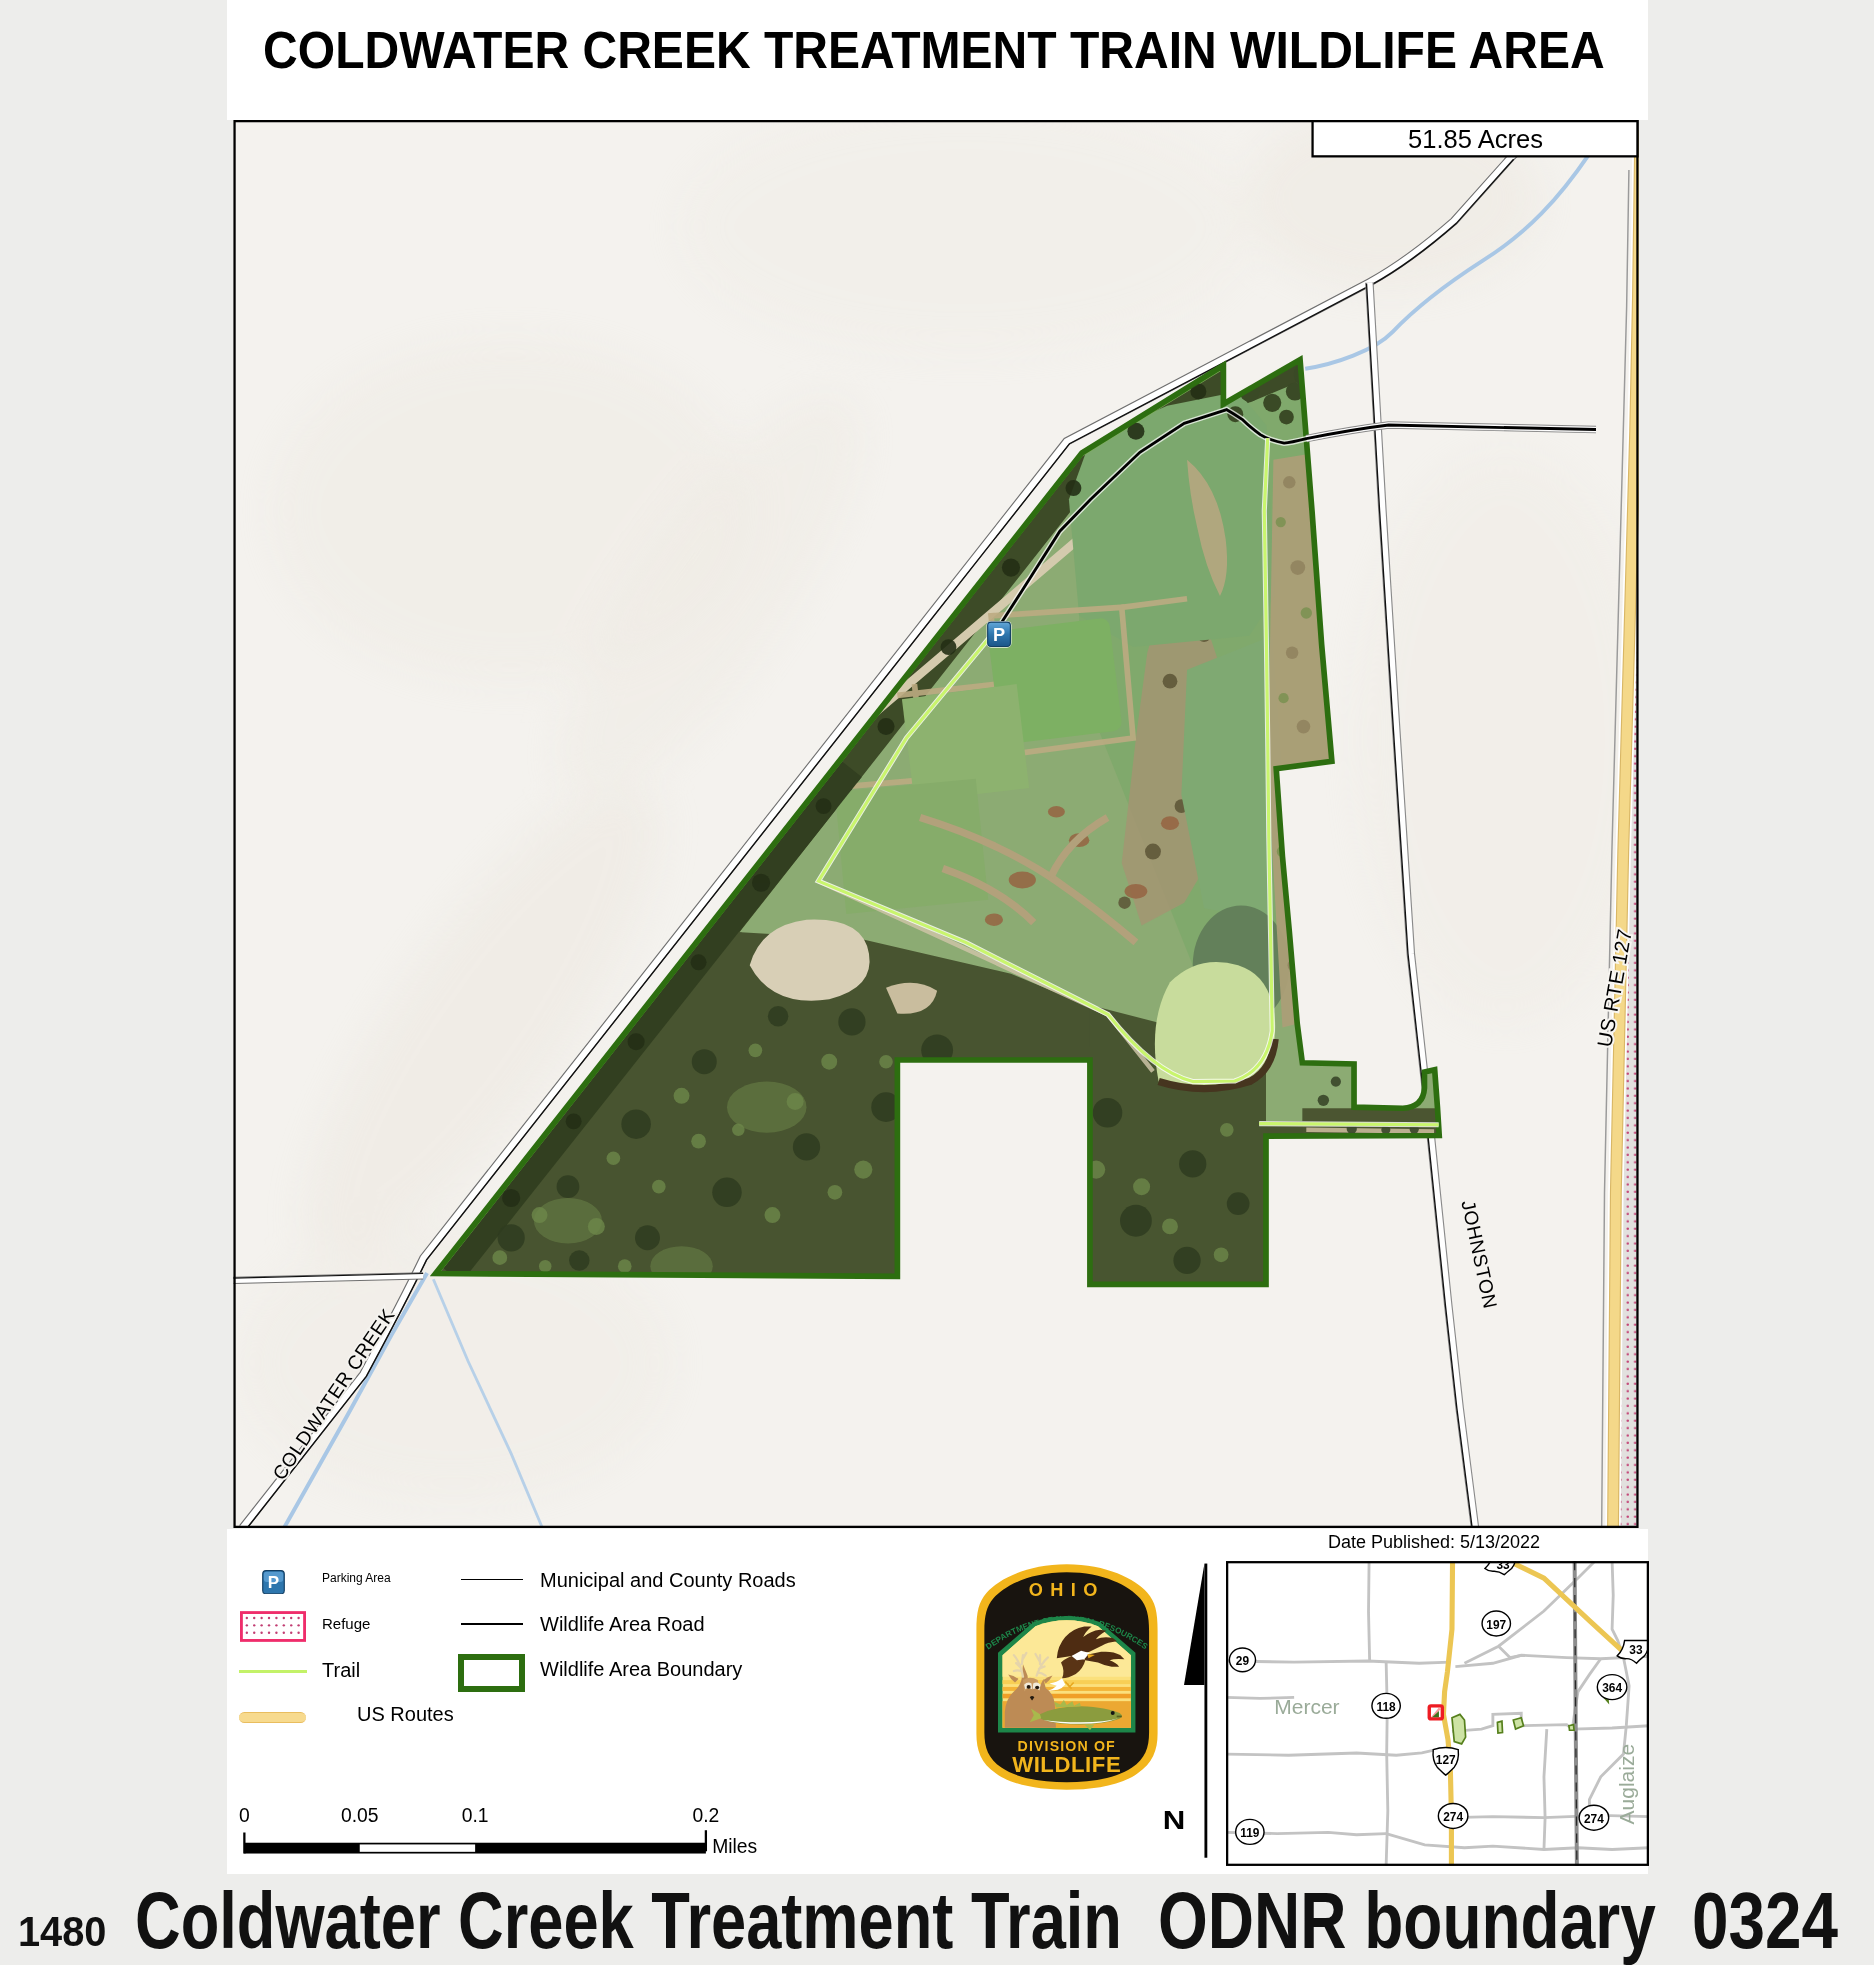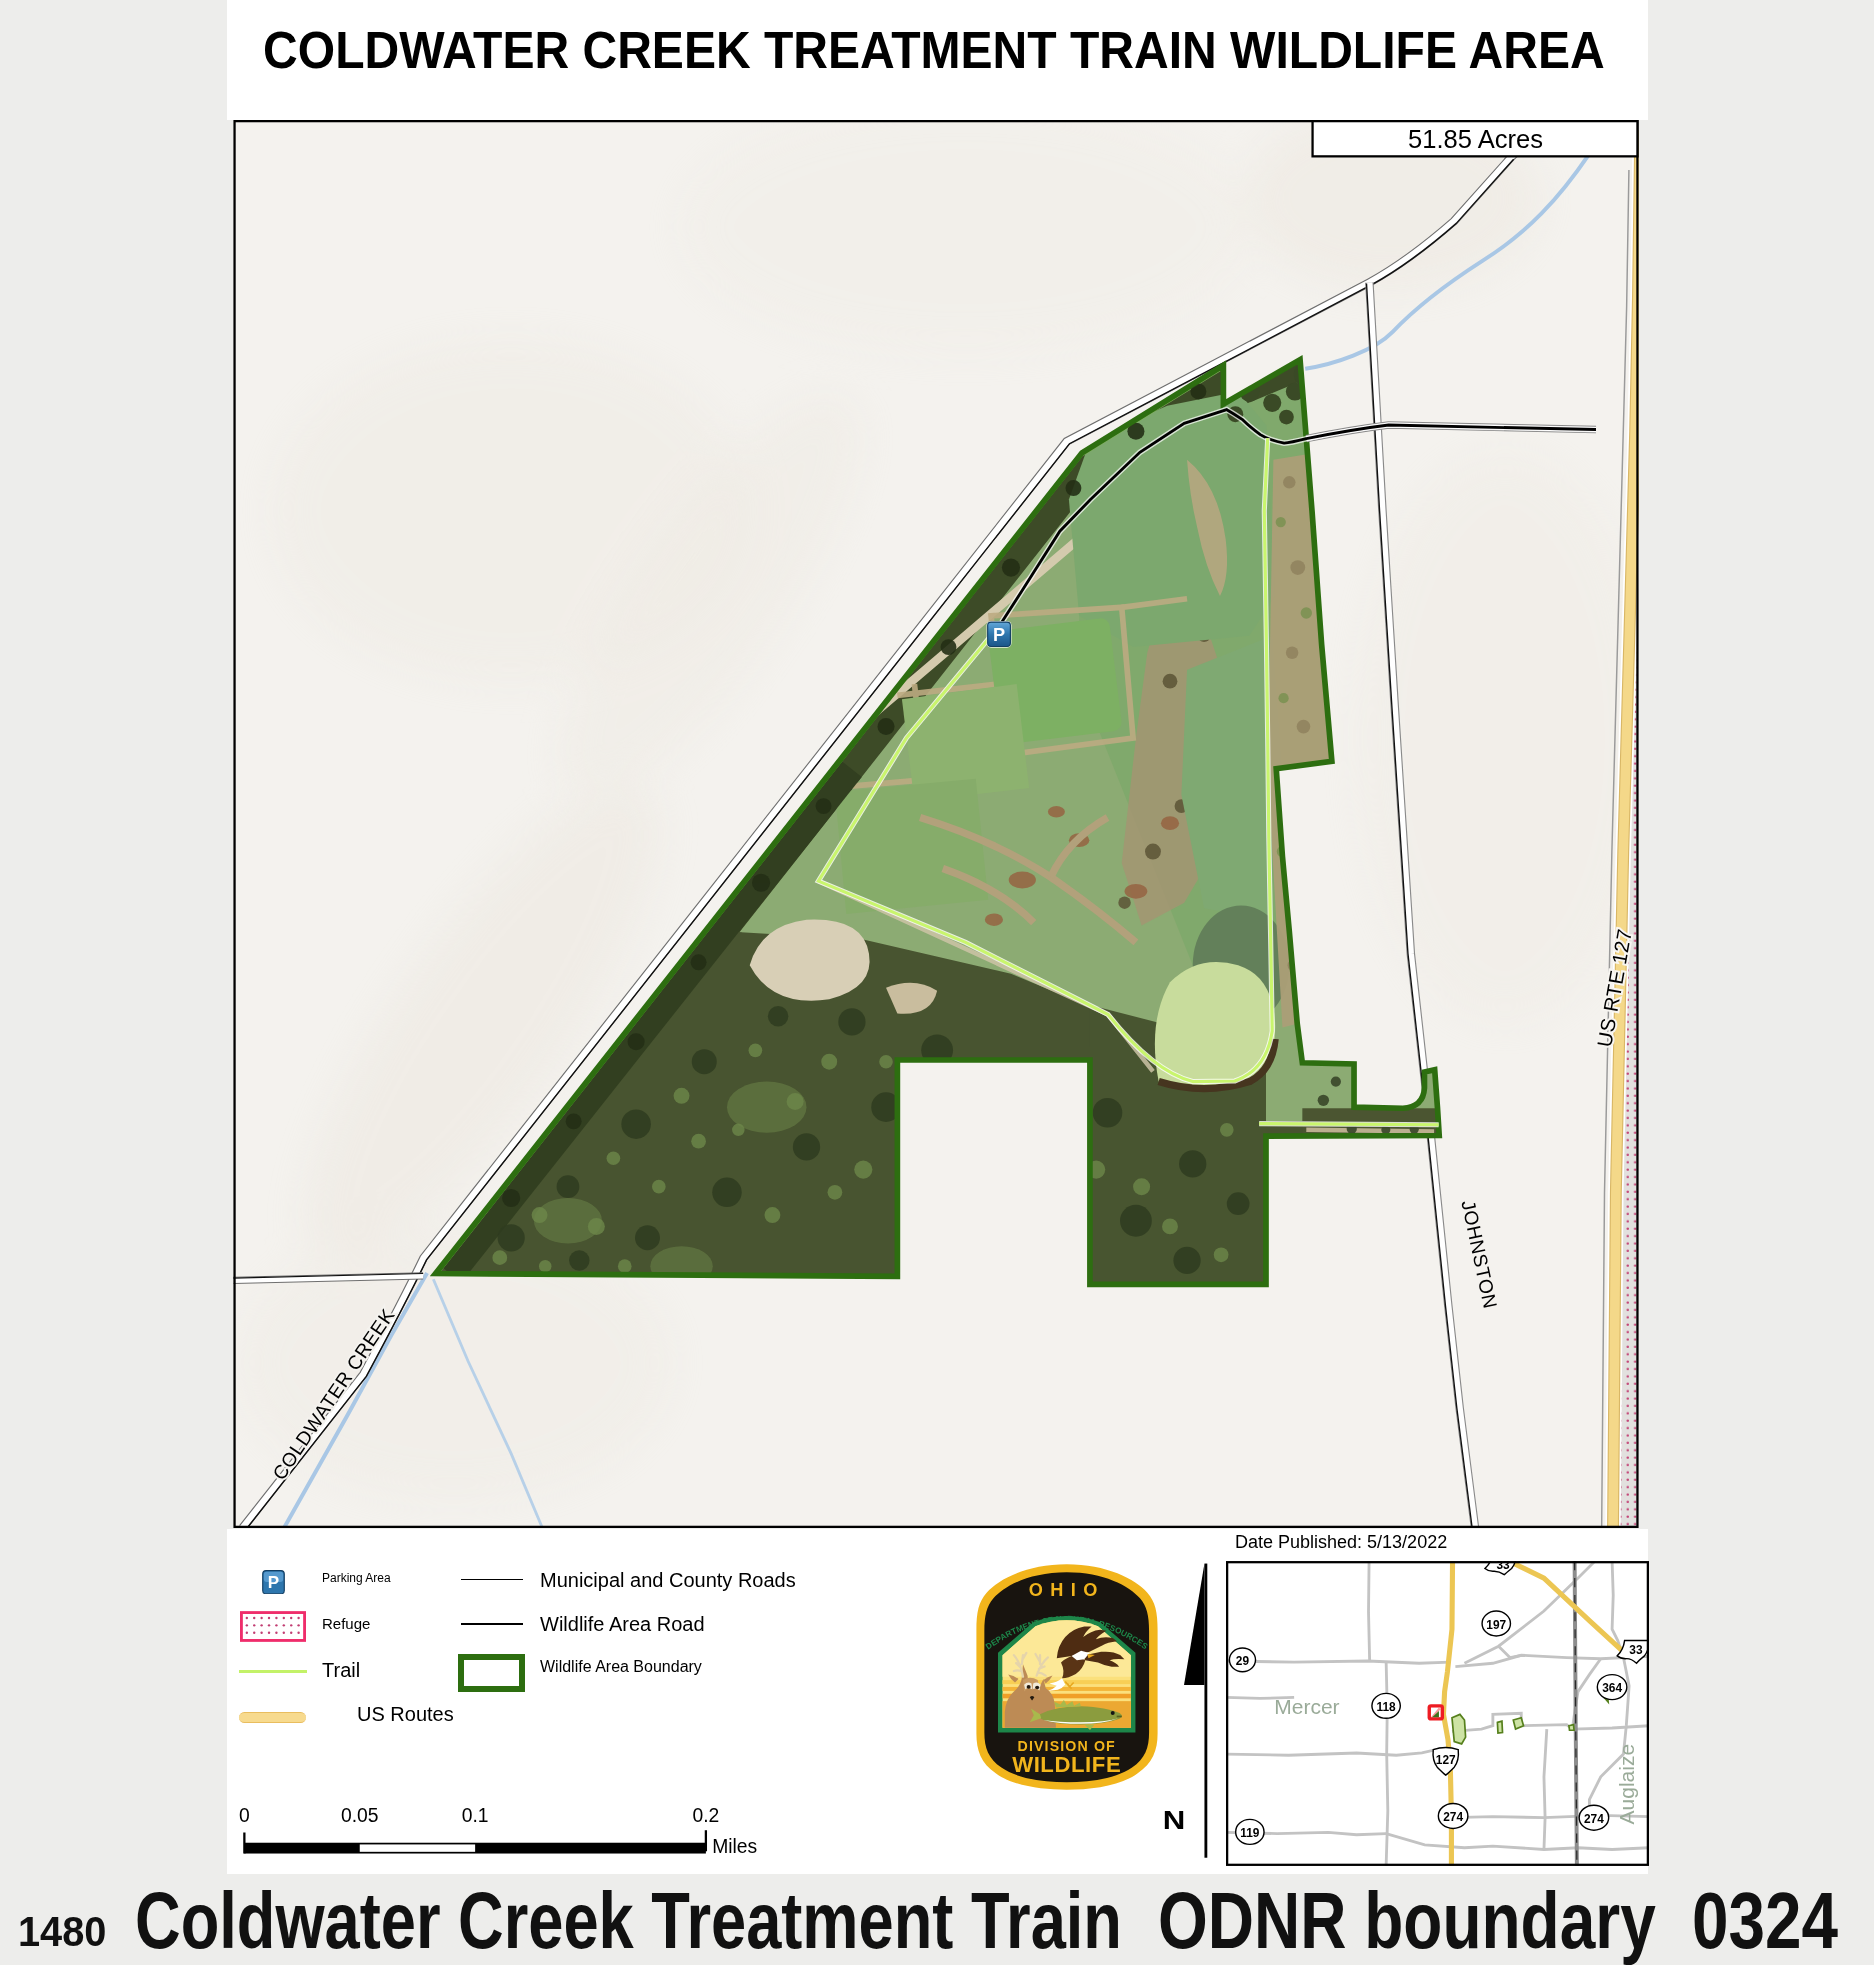--- a/index.html
+++ b/index.html
@@ -308,21 +308,21 @@
   <text transform="translate(2855,1742) rotate(-80)" font-size="36" fill="#000" text-anchor="middle" font-family="Liberation Sans, sans-serif" stroke="#f7f5f1" stroke-width="7" paint-order="stroke" letter-spacing="1">US RTE 127</text>
 
   <rect x="413" y="214" width="2470" height="2475" fill="none" stroke="#000000" stroke-width="4"></rect>
 
   <rect x="2311" y="214" width="572" height="62" fill="#ffffff" stroke="#000000" stroke-width="4"></rect>
   <text x="2598" y="261" font-size="45" fill="#000" text-anchor="middle" font-family="Liberation Sans, sans-serif">51.85 Acres</text>
 </g>
 </svg>
 </div>
 
-<div class="abs" style="left:1235px;top:1532px;width:398px;text-align:left;font-size:18px;color:#000;">Date Published: 5/13/2022</div>
+<div class="abs" style="left:1235px;top:1532px;width:398px;text-align:center;font-size:18px;color:#000;">Date Published: 5/13/2022</div>
 
 <svg class="abs" style="left:262px;top:1570px;" width="23" height="24.4" viewBox="0 0 40 43">
   <rect x="1" y="1" width="38" height="41" rx="6" fill="#2e76ad" stroke="#123e63" stroke-width="2"></rect>
   <rect x="3" y="3" width="34" height="18" rx="5" fill="#5fa3d6" opacity="0.8"></rect>
   <text x="20" y="32" font-size="30" font-weight="bold" fill="#fff" text-anchor="middle" font-family="Liberation Sans, sans-serif">P</text>
 </svg>
 
 <div class="abs" style="left:322px;top:1571px;font-size:12px;color:#000;">Parking Area</div>
 
 <svg class="abs" style="left:240px;top:1611px;" width="66" height="31" viewBox="0 0 116 54">
@@ -368,21 +368,21 @@
 <div class="abs" style="left:461px;top:1579px;width:62px;height:1.1px;background:#000;"></div>
 
 <div class="abs" style="left:540px;top:1569px;font-size:20px;color:#000;">Municipal and County Roads</div>
 
 <div class="abs" style="left:461px;top:1623px;width:62px;height:2.3px;background:#000;"></div>
 
 <div class="abs" style="left:540px;top:1613px;font-size:20px;color:#000;">Wildlife Area Road</div>
 
 <div class="abs" style="left:458px;top:1654px;width:55px;height:26px;background:#fff;border:6.8px solid #2d6e10;"></div>
 
-<div class="abs" style="left:540px;top:1658px;font-size:16px;color:#000;">Wildlife Area Boundary</div>
+<div class="abs" style="left:540px;top:1658px;font-size:20px;color:#000;">Wildlife Area Boundary</div>
 
 <div id="badgeslot" class="abs" style="left:973px;top:1563px;text-align:center;">
 <svg width="188" height="228" viewBox="0 0 331 401">
 
   <path d="M165,2 C95,2 45,28 24,52 C10,68 6,86 6,118 L6,300 C6,330 14,352 40,370 C70,392 120,399 165,399 C210,399 260,392 290,370 C316,352 325,330 325,300 L325,118 C325,86 321,68 307,52 C286,28 235,2 165,2 Z" fill="#f2b51c"></path>
 
   <path d="M165,16 C100,16 55,40 36,62 C24,76 20,92 20,120 L20,298 C20,325 27,344 50,360 C77,379 124,386 165,386 C206,386 253,379 280,360 C303,344 310,325 310,298 L310,120 C310,92 306,76 294,62 C275,40 230,16 165,16 Z" fill="#18140f"></path>
 
   <text x="165" y="58" font-size="32" font-weight="bold" fill="#f2b51c" text-anchor="middle" letter-spacing="13" font-family="Liberation Sans, sans-serif">OHIO</text>
 

